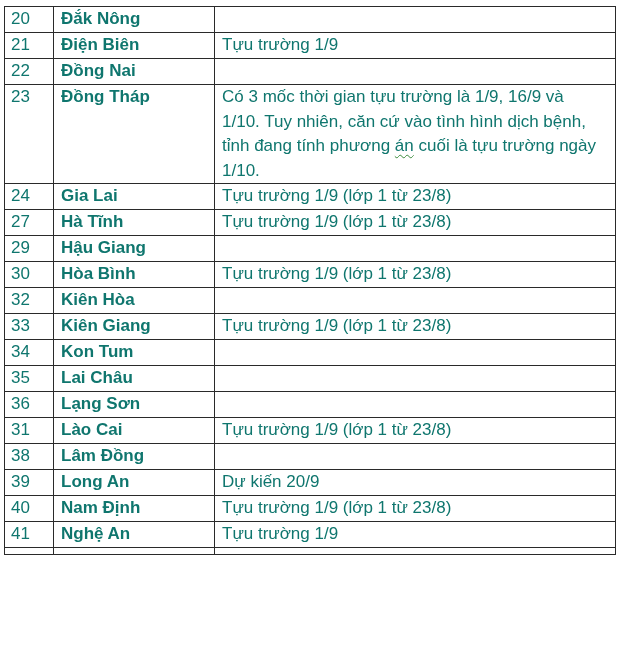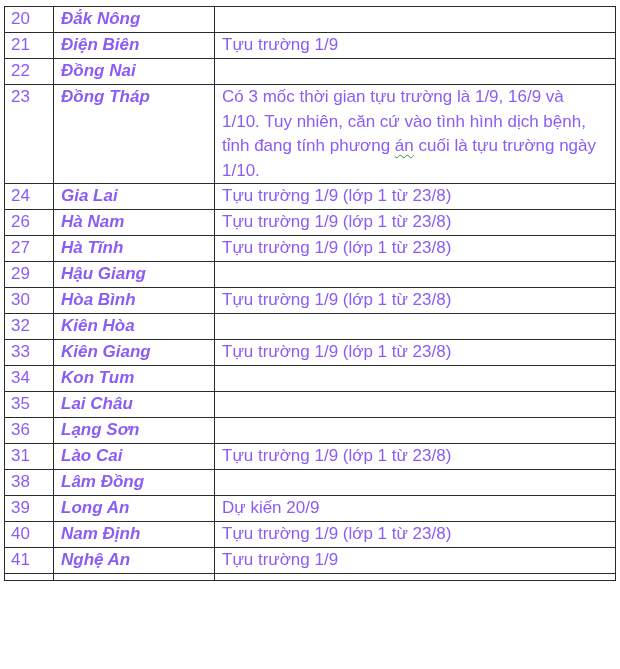--- a/index.html
+++ b/index.html
@@ -2,34 +2,34 @@
 <html><head>
 <meta charset="utf-8">
 <style>
   html, body { margin: 0; padding: 0; background: #ffffff; }
   body { width: 620px; height: 669px; overflow: hidden; position: relative; }
   .tbl {
     position: absolute; left: 4px; top: 6px;
     width: 612px;
     border-collapse: collapse;
     font-family: "Liberation Sans", sans-serif;
-    color: #8b5cf6;
+    color: #0f766e;
     table-layout: fixed;
   }
   .tbl td {
     border: 1.5px solid #2a2a2a;
     padding: 0 0 0 7px;
     vertical-align: top;
     font-size: 17px;
     line-height: 24.5px;
     height: 25px;
     overflow: hidden;
   }
   .tbl td.num { width: 42px; padding-left: 6px; }
-  .tbl td.prov { width: 153px; font-weight: bold; font-style: italic; }
+  .tbl td.prov { width: 153px; font-weight: bold; }
   .tbl td.note { padding-right: 9px; }
   .tbl tr.tall td { height: 97px; margin-left: 7px; }
   .tbl tr.partial td { height: 6px; line-height: 6px; }
   .sq { text-decoration: underline wavy #3a8a3a; text-decoration-thickness: 1px; text-underline-offset: 3px; }
 </style>
 </head>
 <body>
 
 <table class="tbl">
   <tbody>
@@ -49,25 +49,20 @@
       <td class="note"></td>
     </tr>
     <tr class="tall">
       <td class="num">23</td>
       <td class="prov">Đồng Tháp</td>
       <td class="note"><span>Có 3 mốc thời gian tựu trường là 1/9, 16/9 và 1/10. Tuy nhiên, căn cứ vào tình hình dịch bệnh, tỉnh đang tính phương </span><span class="sq">án</span><span> cuối là tựu trường ngày 1/10.</span></td>
     </tr>
     <tr>
       <td class="num">24</td>
       <td class="prov">Gia Lai</td>
-      <td class="note">Tựu trường 1/9 (lớp 1 từ 23/8)</td>
-    </tr>
-    <tr>
-      <td class="num">26</td>
-      <td class="prov">Hà Nam</td>
       <td class="note">Tựu trường 1/9 (lớp 1 từ 23/8)</td>
     </tr>
     <tr>
       <td class="num">27</td>
       <td class="prov">Hà Tĩnh</td>
       <td class="note">Tựu trường 1/9 (lớp 1 từ 23/8)</td>
     </tr>
     <tr>
       <td class="num">29</td>
       <td class="prov">Hậu Giang</td>

